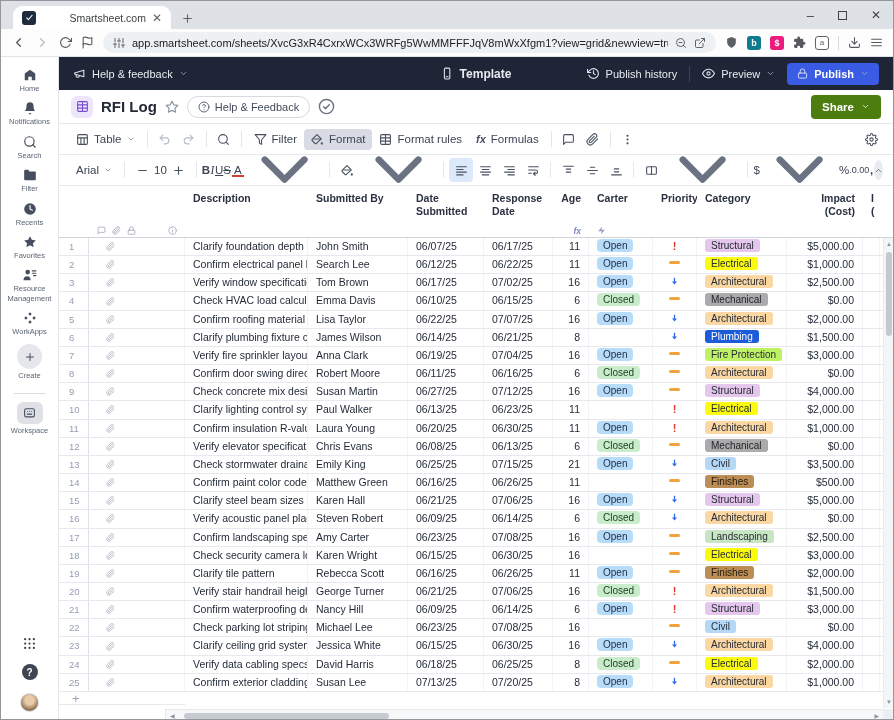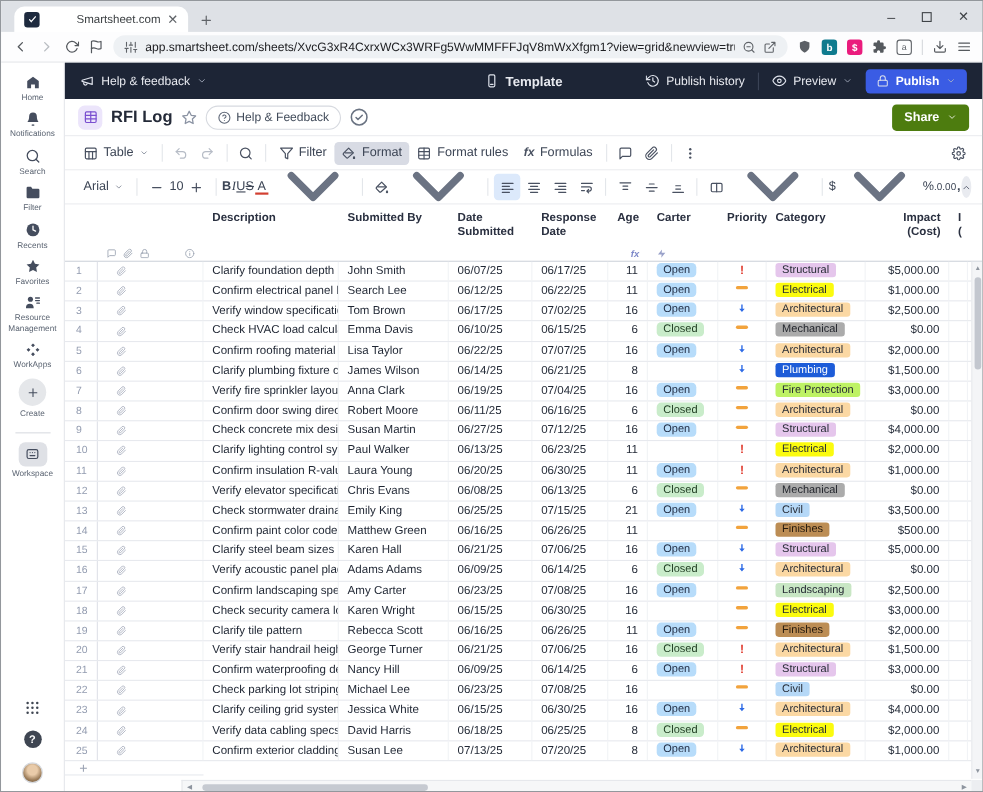--- a/index.html
+++ b/index.html
@@ -1070,21 +1070,21 @@
             <div class="r">
               <div class="c rn" style="width: 30px; flex: 0 0 auto;">16</div>
               <div class="c att" style="width: 96px; flex: 0 0 auto;">
                 <span class="ic">
                   <svg viewBox="0 0 24 24" fill="none" stroke="currentColor" stroke-width="2" stroke-linecap="round" stroke-linejoin="round">
                     <path d="M21.44 11.05l-9.19 9.19a6 6 0 0 1-8.49-8.49l9.19-9.19a4 4 0 0 1 5.66 5.66l-9.2 9.19a2 2 0 0 1-2.83-2.83l8.49-8.48"></path>
                   </svg>
                 </span>
               </div>
               <div class="c desc" style="width: 123px; flex: 0 0 auto;">Verify acoustic panel placem</div>
-              <div class="c by" style="width: 100px; flex: 0 0 auto;">Adams Adams</div>
+              <div class="c by" style="width: 100px; flex: 0 0 auto;">Steven Robert</div>
               <div class="c ds" style="width: 76px; flex: 0 0 auto;">06/09/25</div>
               <div class="c rd" style="width: 69px; flex: 0 0 auto;">06/14/25</div>
               <div class="c age right" style="width: 36px; flex: 0 0 auto;">6</div>
               <div class="c status" style="width: 64px; flex: 0 0 auto;"><span class="pill stpill" style="background: rgb(201, 236, 202); color: rgb(29, 58, 32);">Closed</span></div>
               <div class="c prio center" style="width: 44px; flex: 0 0 auto;"><span class="p-arr"><svg viewBox="0 0 24 24">
                     <path fill="#2e6be6" d="M10.6 4h2.8v8.2h4.1L12 18.6 6.5 12.2h4.1z"></path>
                   </svg></span></div>
               <div class="c cat" style="width: 90px; flex: 0 0 auto;"><span class="pill" style="background: rgb(251, 216, 163); color: rgb(38, 43, 53);">Architectural</span></div>
               <div class="c cost right" style="width: 76px; flex: 0 0 auto;">$0.00</div>
               <div class="c last" style="width: 17px; flex: 0 0 auto;"></div>

